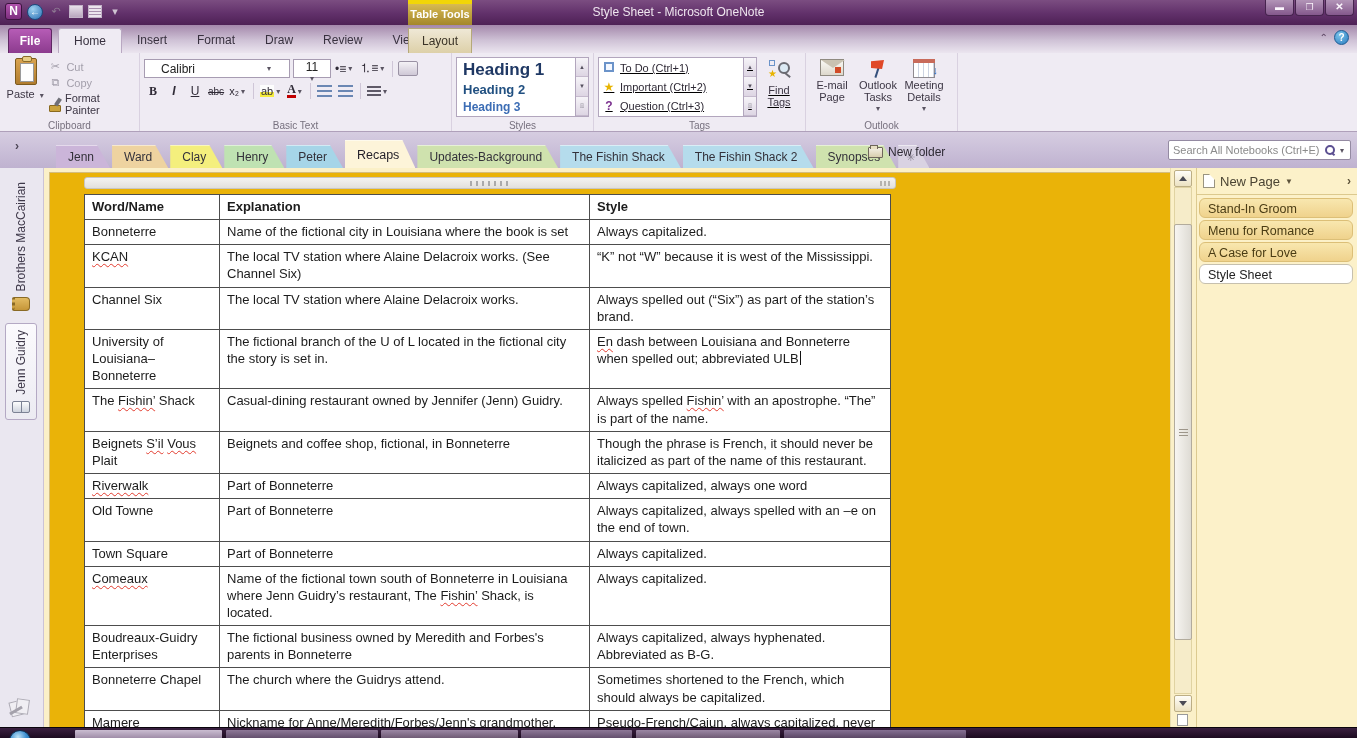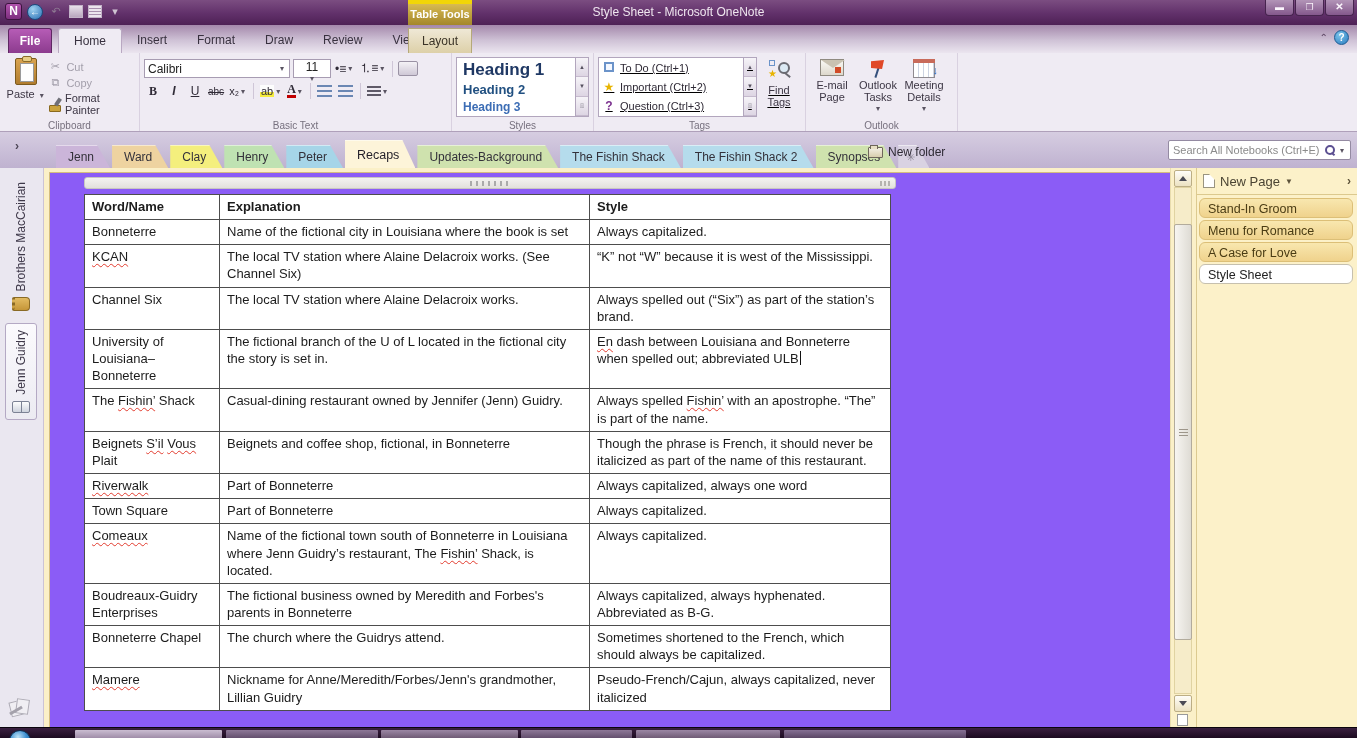--- a/index.html
+++ b/index.html
@@ -46,21 +46,21 @@
   .clip-list{display:flex;flex-direction:column;gap:3px;padding-top:4px;}
   .clip-item{display:flex;align-items:center;gap:4px;font-size:11px;color:#a39fab;}
   .clip-item.on{color:#3c3644;}
   .cico{width:14px;text-align:center;font-size:11px;}
   .brushico{width:13px;height:13px;position:relative;}
   .brushico::before{content:"";position:absolute;left:1px;top:7px;width:10px;height:5px;background:#caa23c;border:1px solid #8a6a1e;border-radius:1px;}
   .brushico::after{content:"";position:absolute;left:8px;top:0px;width:4px;height:8px;background:#6f6f77;transform:rotate(35deg);}
   
   .bt-rows{display:flex;flex-direction:column;gap:4px;padding-top:3px;}
   .bt-row{display:flex;align-items:center;gap:3px;}
-  .combo{background:#fff;border:1px solid #a79cb2;height:19px;display:flex;align-items:center;font-size:12px;color:#222;padding:0 3px;}
+  .combo{background:#fff;border:1px solid #a79cb2;height:19px;display:flex;align-items:center;font-size:12px;color:#222;padding:0 16px;}
   .combo .cv{flex:1;}
   .darr{font-size:8px;color:#5a5462;padding:0 2px;}
   .tbtn{min-width:18px;height:18px;display:flex;align-items:center;justify-content:center;font-size:12px;color:#2f2a36;padding:0 1px;}
   .tbtn b{font-family:"Liberation Serif",serif;}
   .vsep{width:1px;height:16px;background:#cfc6d7;margin:0 2px;}
   .hl{background:linear-gradient(#fdfdfd 55%,#f5ec3e 55%);padding:0 1px;font-size:11px;}
   .fc{border-bottom:3px solid #c00000;font-size:12px;line-height:11px;font-weight:bold;font-family:"Liberation Serif",serif;}
   .ind{width:15px;height:12px;background:repeating-linear-gradient(180deg,#6b87b3 0 2px,transparent 2px 5px);}
   .alg{width:14px;height:11px;background:repeating-linear-gradient(180deg,#5f5a68 0 2px,transparent 2px 4px);}
   .kbico{width:20px;height:15px;border:1px solid #9a92a4;background:linear-gradient(#f4f2f6,#cfc8d6);border-radius:2px;}
@@ -120,21 +120,21 @@
   .nb-ico1{width:18px;height:14px;background:linear-gradient(#e2bb62,#c59638);border:1px solid #8a6a24;border-radius:2px 4px 4px 2px;border-left:3px dotted #8a6a24;}
   .nb-ico2{width:18px;height:12px;background:linear-gradient(#fdfdfd,#cfd4de);border:1px solid #7c8294;border-radius:2px;position:relative;}
   .nb-ico2::before{content:"";position:absolute;left:8px;top:0;bottom:0;width:1px;background:#7c8294;}
   .unfiled{position:absolute;left:8px;bottom:8px;width:24px;height:22px;opacity:.75;}
   .unfiled .p1,.unfiled .p2{position:absolute;width:13px;height:15px;background:#f2f1f4;border:1px solid #9a97a2;}
   .unfiled .p1{left:2px;top:4px;transform:rotate(-14deg);}
   .unfiled .p2{left:8px;top:2px;transform:rotate(8deg);}
   .unfiled .pen{position:absolute;left:1px;top:12px;width:14px;height:3px;background:#8d8a95;transform:rotate(-30deg);}
 
   .canvas{position:relative;flex:1;background:#fbf0c8;overflow:hidden;}
-  .page{position:absolute;left:5px;top:4px;right:0;bottom:0;background:#8b5cf6;border-left:1px solid #d5bd7e;border-top:1px solid #d5bd7e;overflow:hidden;}
+  .page{position:absolute;left:5px;top:4px;right:0;bottom:0;background:#eab308;border-left:1px solid #d5bd7e;border-top:1px solid #d5bd7e;overflow:hidden;}
   .container-bar{position:absolute;left:34px;top:4px;width:812px;height:12px;background:linear-gradient(#f4f3f1,#e2e0dc);border:1px solid #c8c6c2;border-radius:3px;}
   .container-bar .grip{position:absolute;left:50%;top:3px;transform:translateX(-50%);width:40px;height:5px;background:repeating-linear-gradient(90deg,#aaa 0 2px,transparent 2px 6px);}
   .container-bar .rh{position:absolute;right:3px;top:3px;width:12px;height:5px;background:repeating-linear-gradient(90deg,#b5b3af 0 2px,transparent 2px 4px);}
   #style-table{position:absolute;left:34px;top:21px;border-collapse:collapse;table-layout:fixed;width:806px;background:#fff;}
   #style-table th,#style-table td{border:1px solid #4d4d4d;padding:3px 7px 4px;font-size:13px;line-height:1.32;vertical-align:top;text-align:left;color:#1c1c1c;overflow-wrap:break-word;}
   #style-table th{font-weight:bold;}
   .sqg{text-decoration-line:underline;text-decoration-style:wavy;text-decoration-color:#e23b2e;text-decoration-thickness:1px;text-underline-offset:2px;}
   .caret{display:inline-block;width:1px;height:14px;background:#111;vertical-align:-2px;margin-left:1px;}
 
   .vscroll{position:relative;width:26px;background:#fbf0c8;border-left:1px solid #e8dcae;}
@@ -450,20 +450,25 @@
                 <td>Beignets <span class="sqg">S’il</span> <span class="sqg">Vous</span> Plait</td>
                 <td>Beignets and coffee shop, fictional, in Bonneterre</td>
                 <td>Though the phrase is French, it should never be italicized as part of the name of this restaurant.</td>
               </tr>
               <tr>
                 <td><span class="sqg">Riverwalk</span></td>
                 <td>Part of Bonneterre</td>
                 <td>Always capitalized, always one word</td>
               </tr>
               <tr>
+                <td>Old Towne</td>
+                <td>Part of Bonneterre</td>
+                <td>Always capitalized, always spelled with an –e on the end of town.</td>
+              </tr>
+              <tr>
                 <td>Town Square</td>
                 <td>Part of Bonneterre</td>
                 <td>Always capitalized.</td>
               </tr>
               <tr>
                 <td><span class="sqg">Comeaux</span></td>
                 <td>Name of the fictional town south of Bonneterre in Louisiana where Jenn Guidry’s restaurant, The <span class="sqg">Fishin’</span> Shack, is located.</td>
                 <td>Always capitalized.</td>
               </tr>
               <tr>

